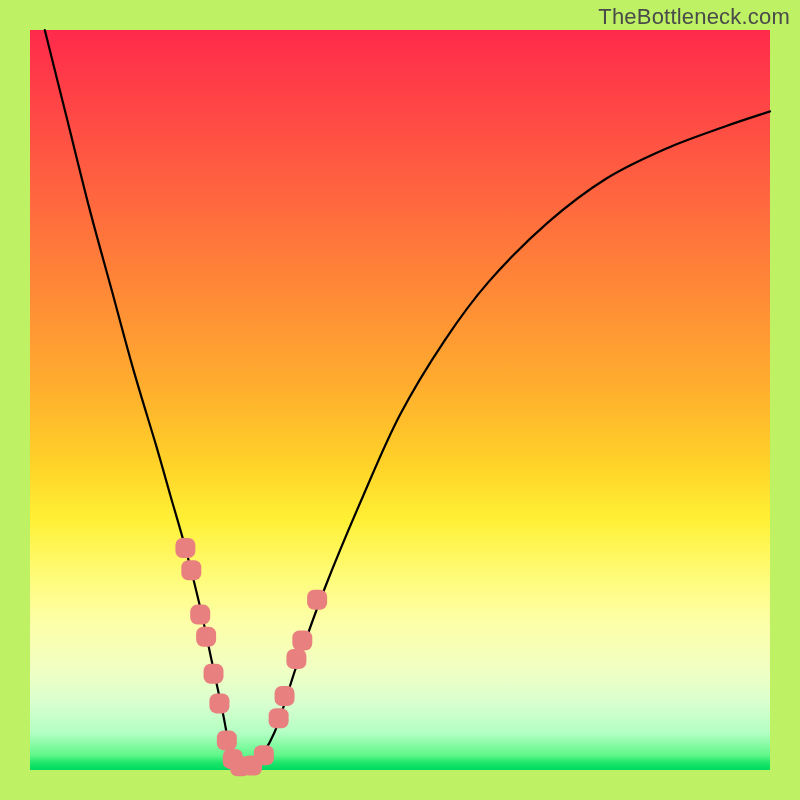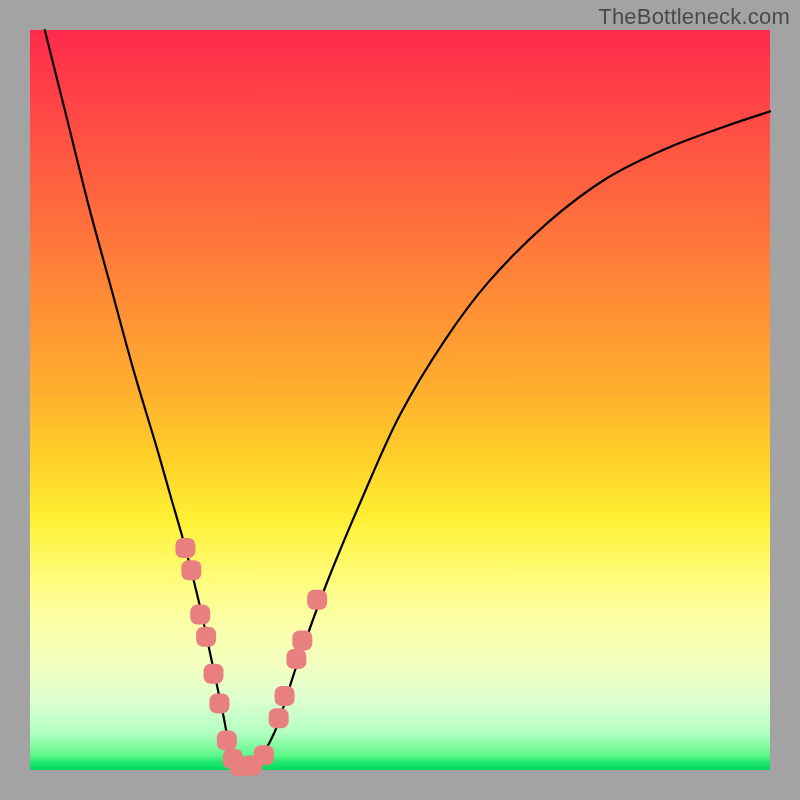--- a/index.html
+++ b/index.html
@@ -10,21 +10,21 @@
     overflow: hidden;
     background: #000;
     font-family: Arial, Helvetica, sans-serif;
   }
   .frame {
     position: absolute;
     left: 0;
     top: 0;
     width: 800px;
     height: 800px;
-    background: #a3a3a3;
+    background: #bef264;
   }
   .plot {
     position: absolute;
     left: 30px;
     top: 30px;
     width: 740px;
     height: 740px;
     
     background: linear-gradient(
       to bottom,

